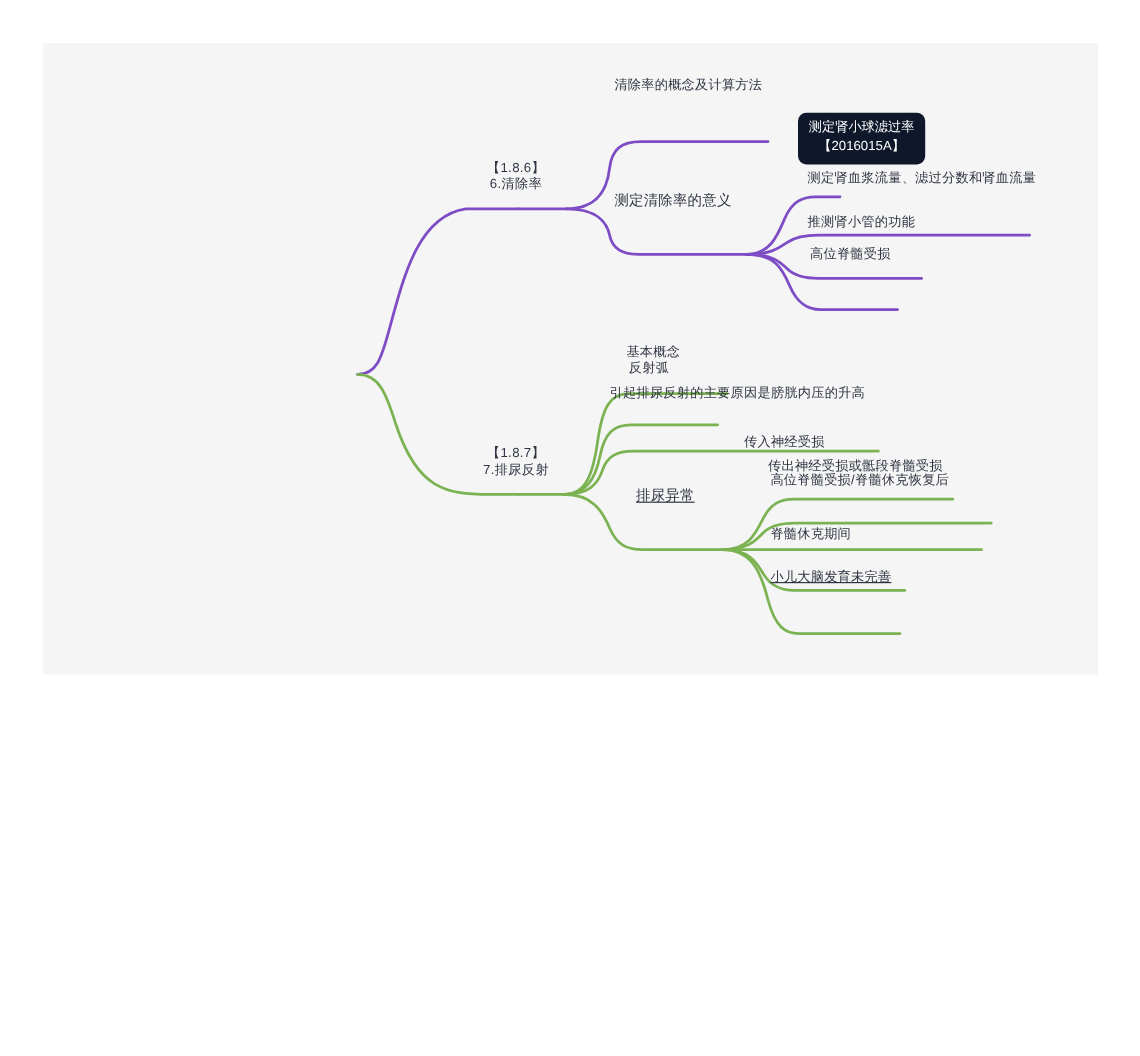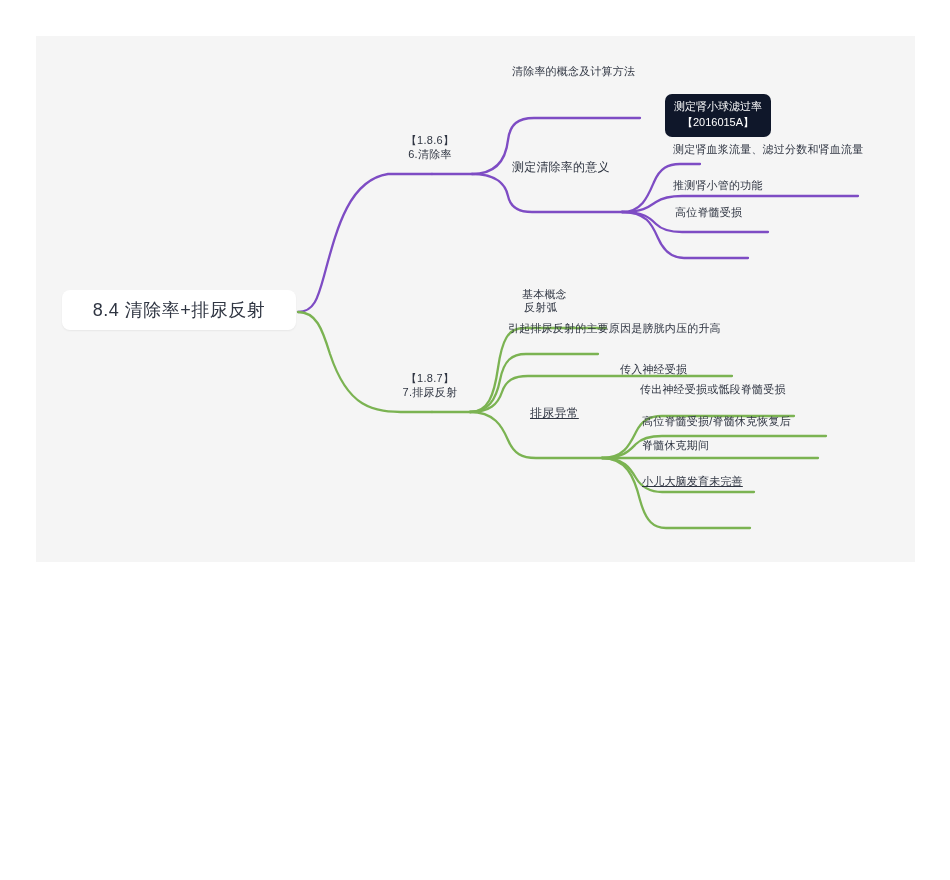--- a/index.html
+++ b/index.html
@@ -119,23 +119,20 @@
       <path d="M434,376 C458,376 466,390 472,404 C478,418 486,422 500,422 L566,422" stroke="#7bb352"></path>
 
       <path d="M566,422 C588,422 594,408 600,396 C606,384 614,380 626,380 L758,380" stroke="#7bb352"></path>
       <path d="M566,422 C588,422 594,414 600,408 C606,402 614,400 626,400 L790,400" stroke="#7bb352"></path>
       <path d="M566,422 C590,422 598,422 606,422 C614,422 622,422 630,422 L782,422" stroke="#7bb352"></path>
       <path d="M566,422 C588,422 594,432 600,442 C606,452 614,456 626,456 L718,456" stroke="#7bb352"></path>
       <path d="M566,422 C590,422 598,440 604,464 C610,486 618,492 630,492 L714,492" stroke="#7bb352"></path>
     </g>
   </svg>
 
-  <div class="node" id="root-node">
-    <span>8.4 清除率+排尿反射</span>
-  </div>
 
   <div class="node branch-label" style="left:344px; top:98px; width:100px;">
     <span class="line1">【1.8.6】</span>
     <span class="line2">6.清除率</span>
   </div>
 
   <div class="node leaf-label" style="left:476px; top:29px;">清除率的概念及计算方法</div>
 
   <div class="node mid-label" style="left:476px; top:124px;">测定清除率的意义</div>
 
@@ -160,19 +157,19 @@
   <div class="node leaf-label" style="left:488px; top:265px;">反射弧</div>
 
   <div class="node leaf-label" style="left:472px; top:286px;">引起排尿反射的主要原因是膀胱内压的升高</div>
 
   <div class="node mid-label" style="left:494px; top:370px;text-decoration:underline;">排尿异常</div>
 
   <div class="node leaf-label" style="left:584px; top:327px;">传入神经受损</div>
 
   <div class="node leaf-label" style="left:604px; top:347px;">传出神经受损或骶段脊髓受损</div>
 
-  <div class="node leaf-label" style="left:606px; top:379px;">高位脊髓受损/脊髓休克恢复后</div>
+  <div class="node leaf-label" style="left:606px; top:358px;">高位脊髓受损/脊髓休克恢复后</div>
 
   <div class="node leaf-label" style="left:606px; top:403px;">脊髓休克期间</div>
 
   <div class="node leaf-label" style="left:606px; top:439px;text-decoration:underline;">小儿大脑发育未完善</div>
 
 </div>
 
 </body></html>

